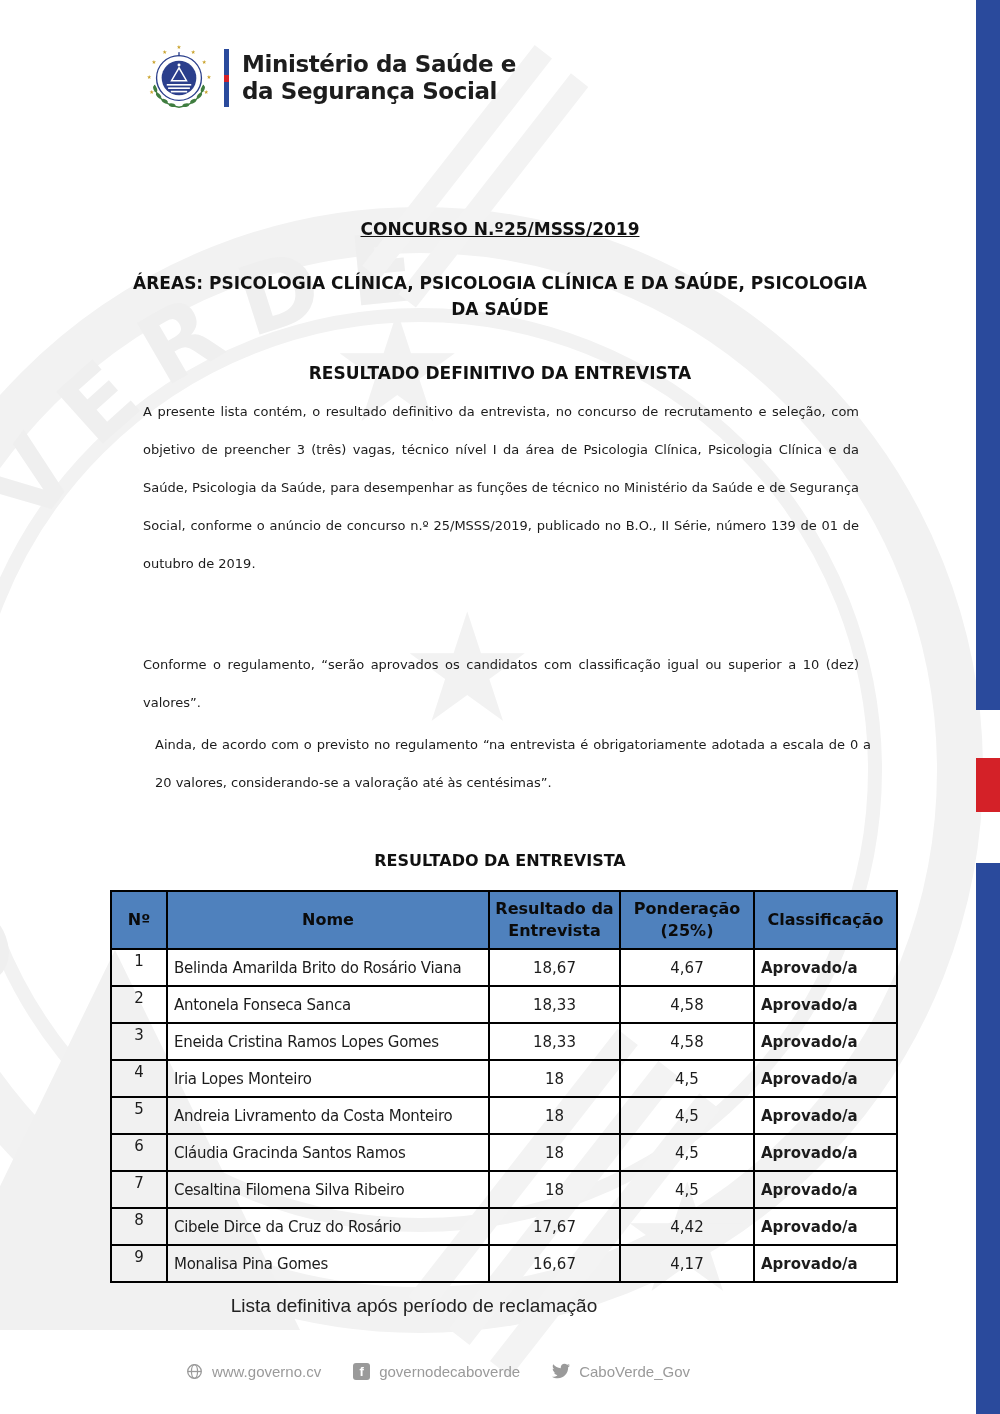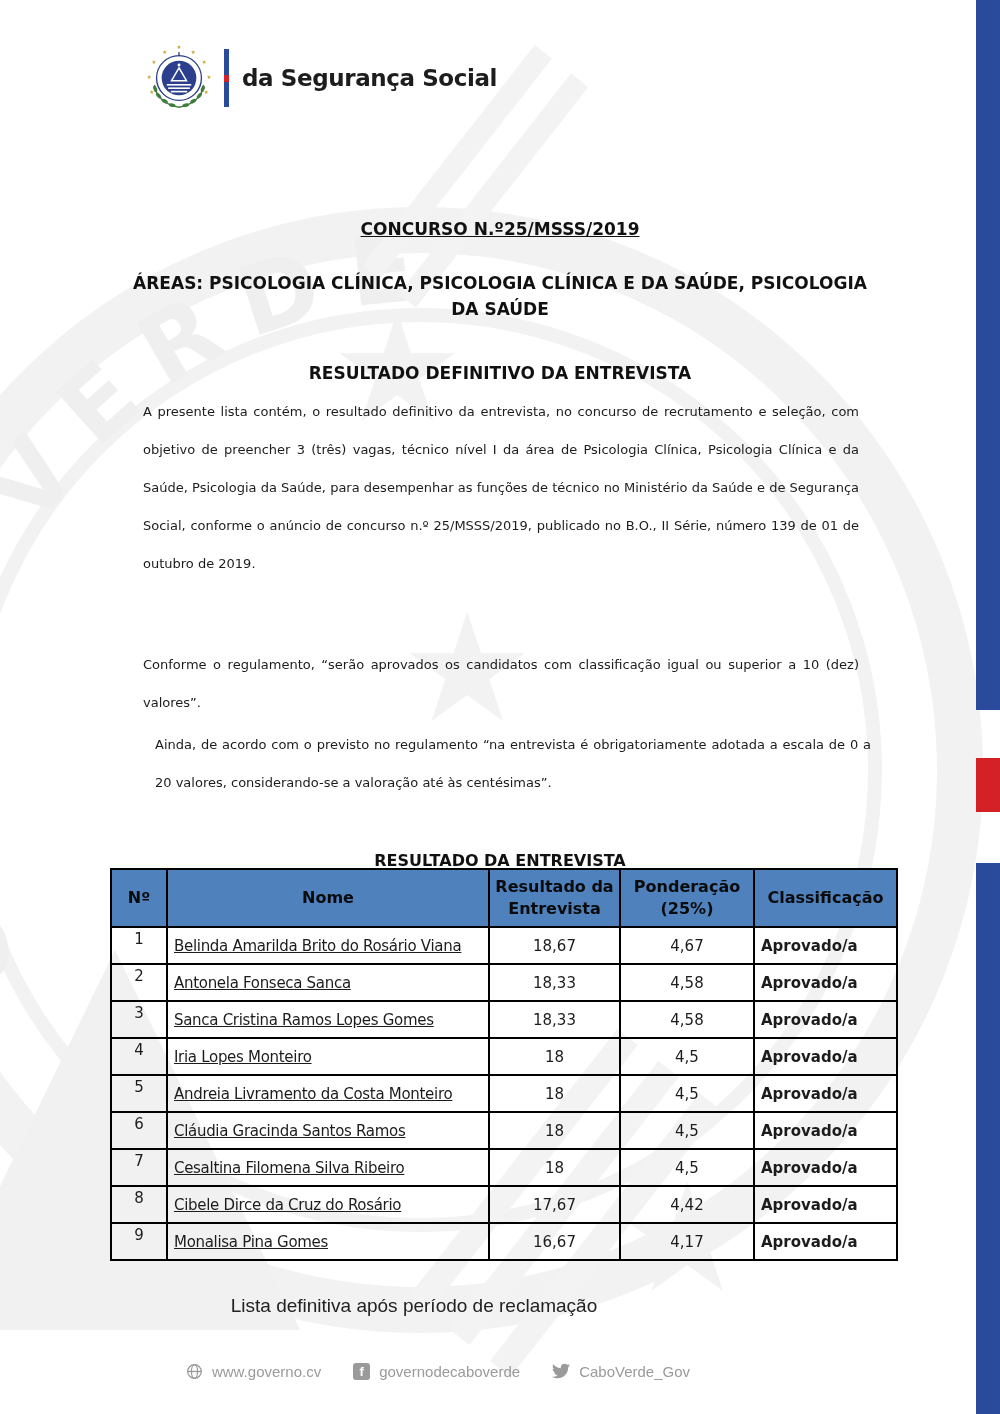--- a/index.html
+++ b/index.html
@@ -28,31 +28,31 @@
   .h-contest{top:216px;text-decoration:underline;}
   .h-areas{top:270px;}
   .h-finalres{top:360px;}
   .h-interview{top:848px;font-size:16px;}
   
   .para{position:absolute;left:143px;width:716px;font-size:13px;line-height:38px;text-align:justify;color:#1c1c1c;}
   .p1{top:393px;}
   .p2{top:646px;}
   .p3{top:726px;margin-left:12px;}
   
-  table.results{position:absolute;left:110px;top:868px;width:786px;border-collapse:collapse;table-layout:fixed;}
+  table.results{position:absolute;left:110px;top:890px;width:786px;border-collapse:collapse;table-layout:fixed;}
   table.results th{
     background:#4f81bd;border:2px solid #000;color:#0b0b0b;
     font-weight:bold;font-size:16px;line-height:22px;padding:3px 2px;height:50px;text-align:center;
   }
   table.results td{
     border:2px solid #000;font-size:15px;height:31px;padding:2px 6px;
     overflow:hidden;white-space:nowrap;background:transparent;
   }
   td.c-num{text-align:center;vertical-align:top;padding-top:2px;}
-  td.c-name{text-align:left;letter-spacing:-0.3px;padding-left:10px;text-decoration:underline;}
+  td.c-name{text-align:left;letter-spacing:-0.3px;padding-left:10px;}
   td.c-res,td.c-pond{text-align:center;}
   td.c-class{font-weight:bold;text-align:left;padding-left:12px;}
   
   .footer-note{position:absolute;top:1295px;left:0;width:828px;text-align:center;
     font-family:"Liberation Sans",sans-serif;font-size:19px;color:#222;}
   .social-row{position:absolute;top:1362px;left:0;width:1000px;display:flex;justify-content:center;
     align-items:center;gap:9px;transform:translateX(-62px);color:#9a9a9a;
     font-family:"Liberation Sans",sans-serif;font-size:15px;}
   .social-row .gap{width:14px;}
   .fb-badge{width:17px;height:17px;background:#9a9a9a;border-radius:3px;color:#fff;
@@ -127,20 +127,21 @@
         <ellipse cx="29" cy="84" rx="2.6" ry="5" transform="rotate(-60 29 84)"></ellipse>
         <ellipse cx="40" cy="90" rx="2.6" ry="5" transform="rotate(-80 40 90)"></ellipse>
         <ellipse cx="85" cy="66" rx="2.6" ry="5" transform="rotate(20 85 66)"></ellipse>
         <ellipse cx="80" cy="76" rx="2.6" ry="5" transform="rotate(40 80 76)"></ellipse>
         <ellipse cx="71" cy="84" rx="2.6" ry="5" transform="rotate(60 71 84)"></ellipse>
         <ellipse cx="60" cy="90" rx="2.6" ry="5" transform="rotate(80 60 90)"></ellipse>
       </g>
     </svg>
     <div class="logo-sep"></div>
     <div class="ministry-name">
+      <div>Ministério da Saúde e</div>
       <div>da Segurança Social</div>
     </div>
   </div>
 
   <div class="h h-contest">CONCURSO N.º25/MSSS/2019</div>
   <div class="h h-areas">ÁREAS: PSICOLOGIA CLÍNICA, PSICOLOGIA CLÍNICA E DA SAÚDE, PSICOLOGIA DA SAÚDE</div>
   <div class="h h-finalres">RESULTADO DEFINITIVO DA ENTREVISTA</div>
 
   <div class="para p1">A presente lista contém, o resultado definitivo da entrevista, no concurso de recrutamento e seleção, com objetivo de preencher 3 (três) vagas, técnico nível I da área de Psicologia Clínica, Psicologia Clínica e da Saúde, Psicologia da Saúde, para desempenhar as funções de técnico no Ministério da Saúde e de Segurança Social, conforme o anúncio de concurso n.º 25/MSSS/2019, publicado no B.O., II Série, número 139 de 01 de outubro de 2019.</div>
   <div class="para p2">Conforme o regulamento, “serão aprovados os candidatos com classificação igual ou superior a 10 (dez) valores”.</div>
@@ -175,21 +176,21 @@
         </tr>
         <tr>
           <td class="c-num">2</td>
           <td class="c-name">Antonela Fonseca Sanca</td>
           <td class="c-res">18,33</td>
           <td class="c-pond">4,58</td>
           <td class="c-class">Aprovado/a</td>
         </tr>
         <tr>
           <td class="c-num">3</td>
-          <td class="c-name">Sanca Cristina Ramos Lopes Gomes</td>
+          <td class="c-name">Eneida Cristina Ramos Lopes Gomes</td>
           <td class="c-res">18,33</td>
           <td class="c-pond">4,58</td>
           <td class="c-class">Aprovado/a</td>
         </tr>
         <tr>
           <td class="c-num">4</td>
           <td class="c-name">Iria Lopes Monteiro</td>
           <td class="c-res">18</td>
           <td class="c-pond">4,5</td>
           <td class="c-class">Aprovado/a</td>

